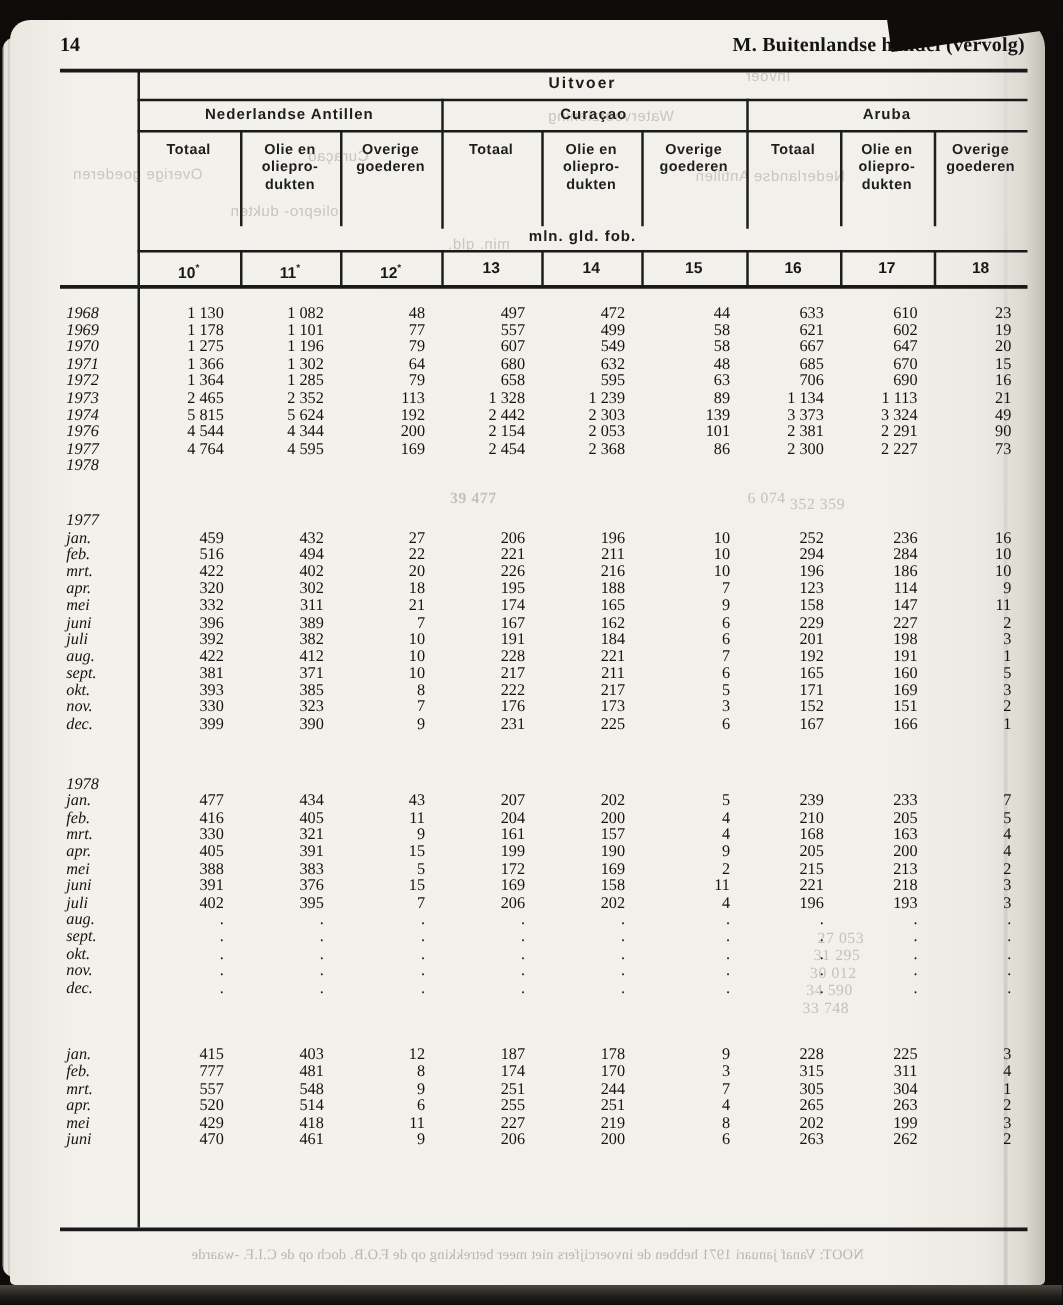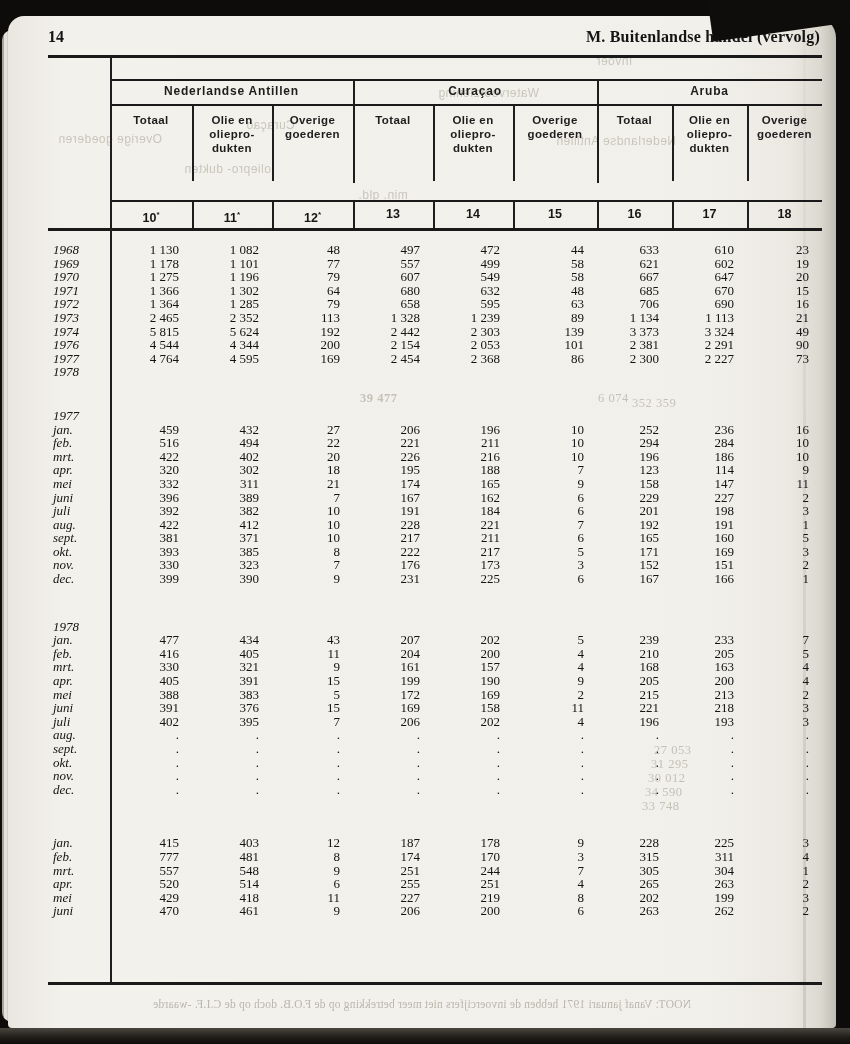--- a/index.html
+++ b/index.html
@@ -166,20 +166,21 @@
       <div class="vl vs" style="left:699px"></div>
       <div class="vl vn" style="left:144px"></div>
       <div class="vl vn" style="left:224px"></div>
       <div class="vl vn" style="left:305px"></div>
       <div class="vl vn" style="left:385px"></div>
       <div class="vl vn" style="left:465px"></div>
       <div class="vl vn" style="left:549px"></div>
       <div class="vl vn" style="left:624px"></div>
       <div class="vl vn" style="left:699px"></div>
 
+      <div class="t-title">Uitvoer</div>
       <div id="groups">
           <div class="glabel g0">Nederlandse Antillen</div>
           <div class="glabel g1">Curaçao</div>
           <div class="glabel g2">Aruba</div>
         </div>
       <div class="grid" id="subheads">
           <div class="rlabel"></div>
           <div class="shcell">Totaal</div>
           <div class="shcell">Olie en
 oliepro-
@@ -192,20 +193,21 @@
 dukten</div>
           <div class="shcell">Overige
 goederen</div>
           <div class="shcell">Totaal</div>
           <div class="shcell">Olie en
 oliepro-
 dukten</div>
           <div class="shcell">Overige
 goederen</div>
         </div>
+      <div class="t-unit">mln. gld. fob.</div>
       <div class="grid" id="colnums">
           <div class="rlabel"></div>
           <div class="cncell">10<sup>*</sup></div>
           <div class="cncell">11<sup>*</sup></div>
           <div class="cncell">12<sup>*</sup></div>
           <div class="cncell">13</div>
           <div class="cncell">14</div>
           <div class="cncell">15</div>
           <div class="cncell">16</div>
           <div class="cncell">17</div>

